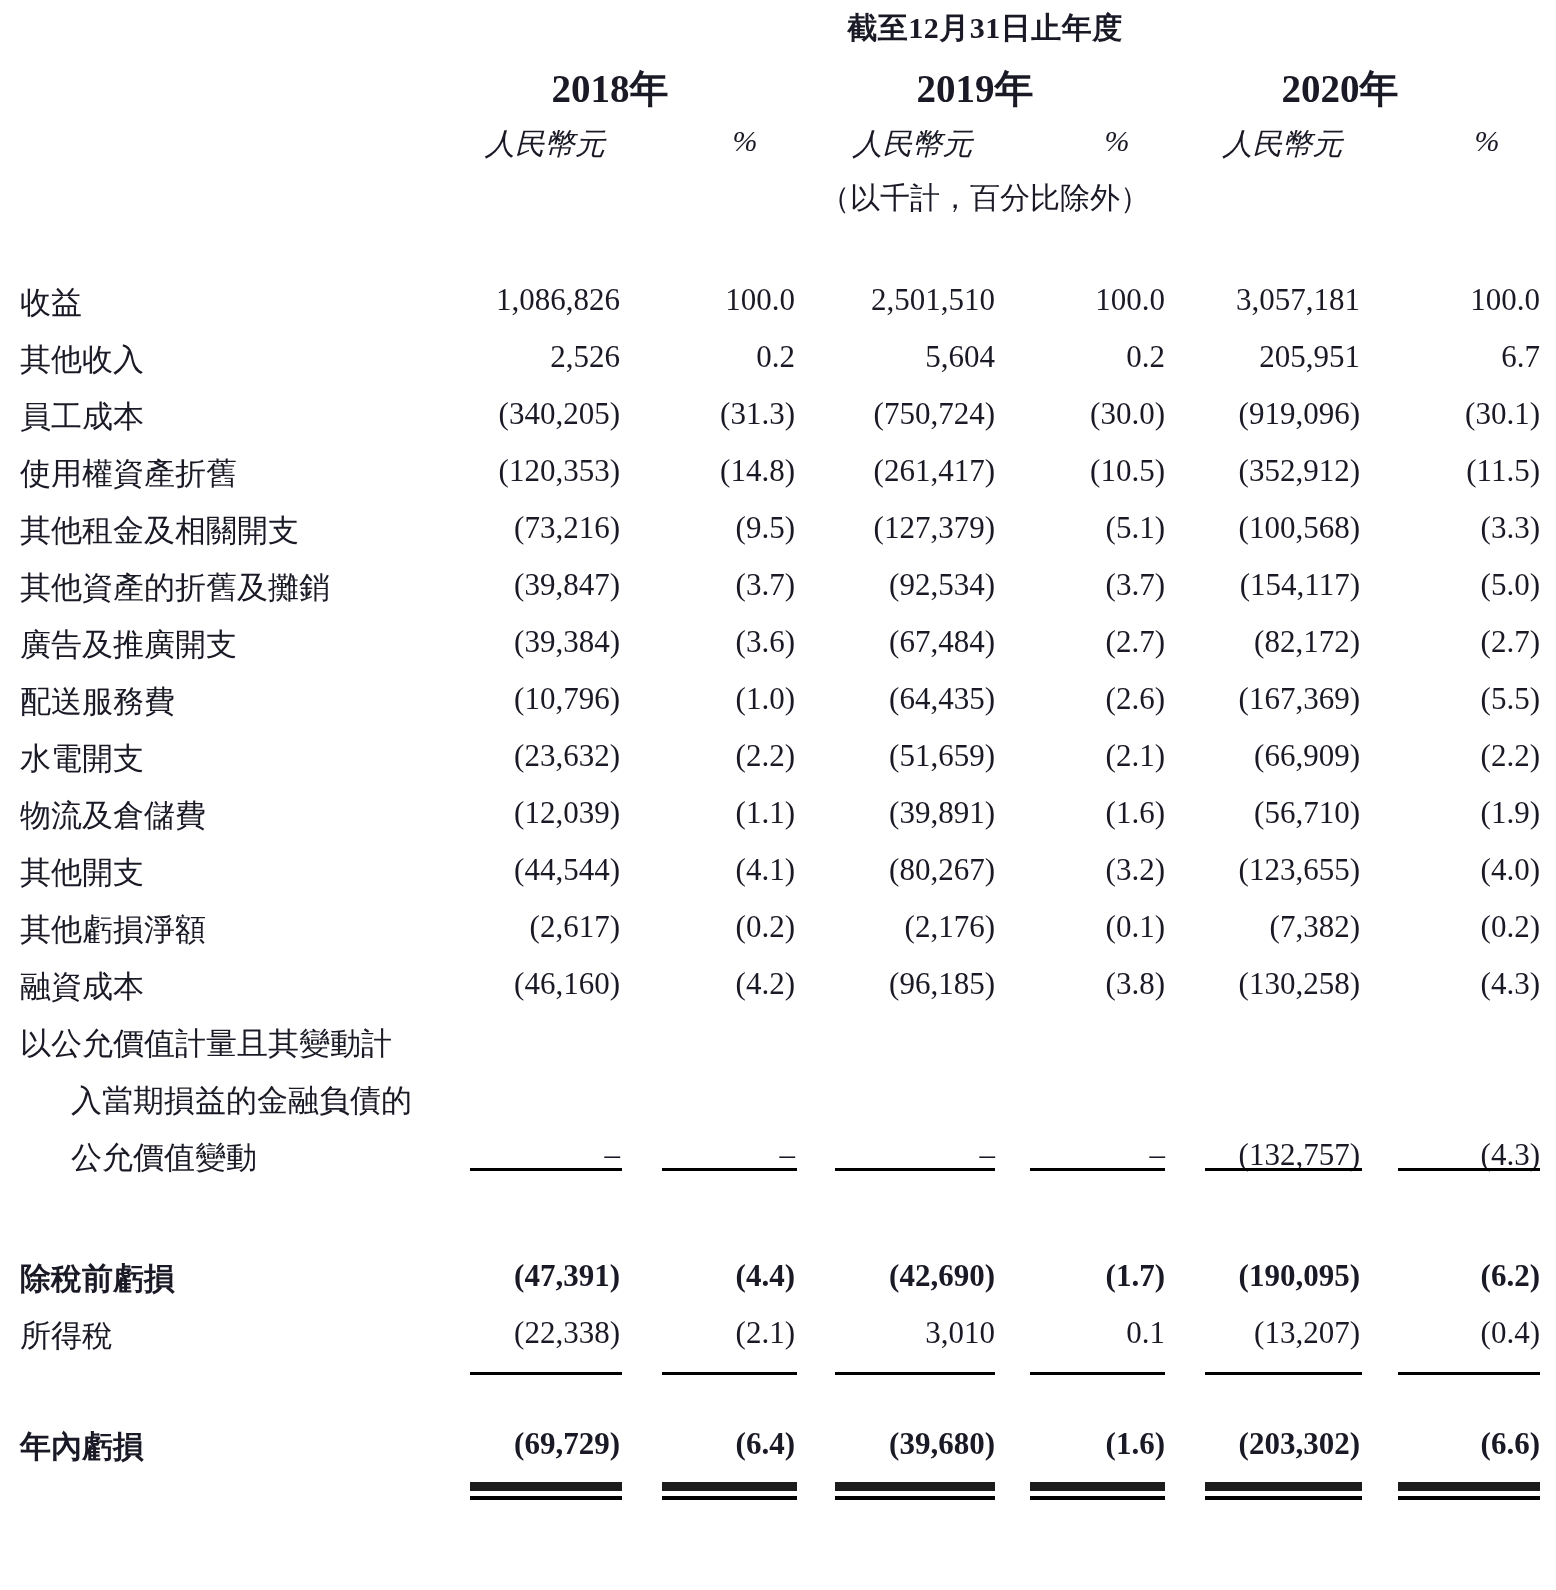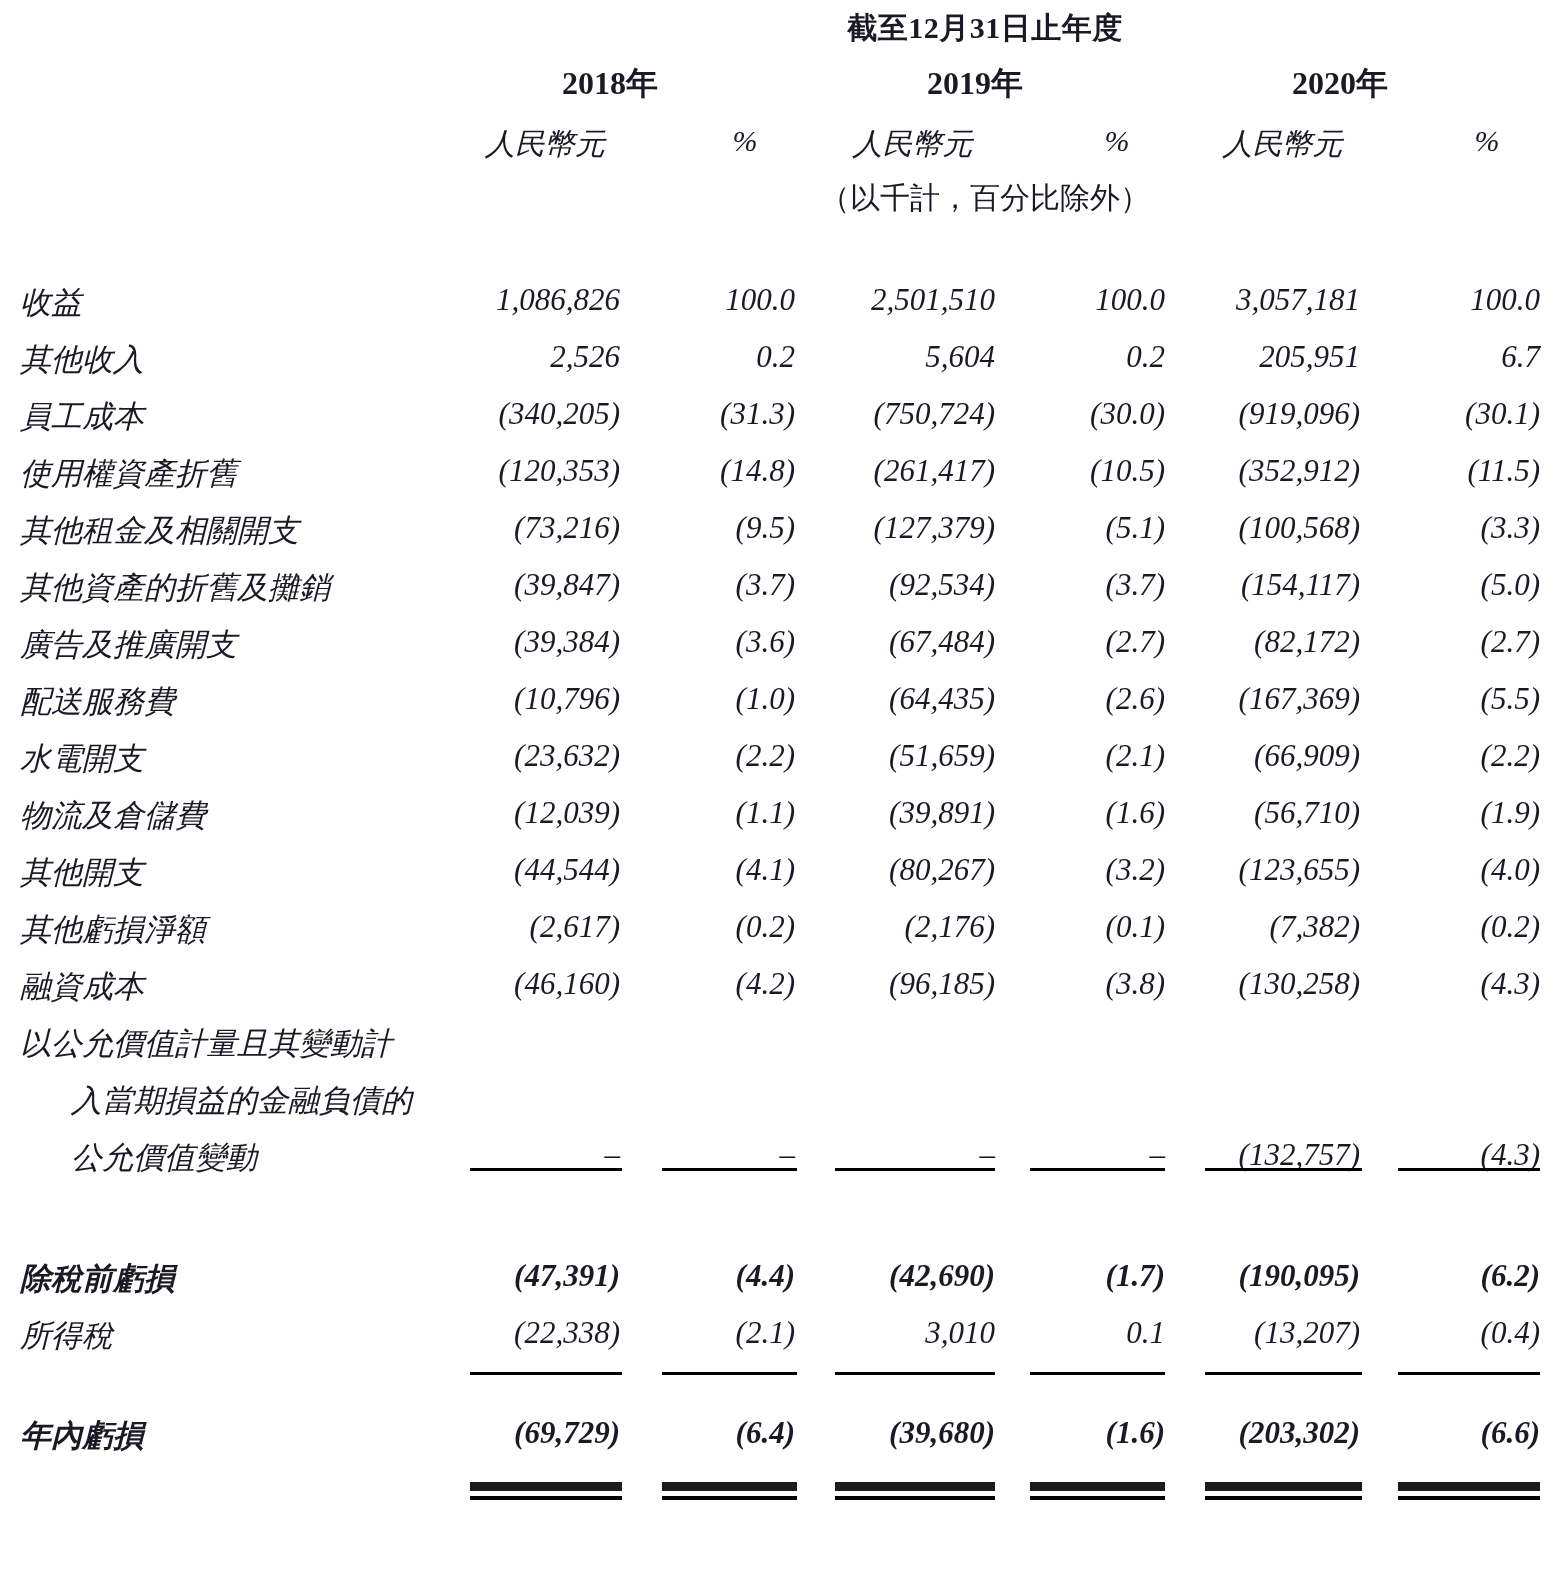--- a/index.html
+++ b/index.html
@@ -36,21 +36,21 @@
   .hdr-years {
     position: absolute;
     top: 62px;
     left: 440px;
     width: 1100px;
     height: 42px;
   }
   .hdr-year {
     position: absolute;
     font-weight: bold;
-    font-size: 32px;
+    font-size: 39px;
     text-align: center;
   }
   .hdr-year.y1 { left: 0px;   width: 340px; }
   .hdr-year.y2 { left: 360px; width: 350px; }
   .hdr-year.y3 { left: 725px; width: 350px; }
 
   .hdr-units {
     position: absolute;
     top: 124px;
     left: 0px;
@@ -82,21 +82,20 @@
   
   .rows {
     position: absolute;
     top: 278px;
     left: 0;
     width: 1556px;
   }
   .row {
     position: relative;
     height: 57px;
-    font-style: italic;
   }
   .label {
     position: absolute;
     left: 20px;
     top: 4px;
     font-size: 31px;
     white-space: nowrap;
   }
   .label.bold { font-weight: bold; }
   .label.indent { left: 55px; margin-left: 16px; }
@@ -329,21 +328,21 @@
           <div class="cell c5">(0.4)</div>
         </div>
         <div class="ruleset" style="top: 182px;">
           <div class="rule r0" style="top: 0px;"></div>
           <div class="rule r1" style="top: 0px;"></div>
           <div class="rule r2" style="top: 0px;"></div>
           <div class="rule r3" style="top: 0px;"></div>
           <div class="rule r4" style="top: 0px;"></div>
           <div class="rule r5" style="top: 0px;"></div>
         </div>
-        <div class="row" style="position: absolute; top: 221px; left: 0px; width: 1464px;">
+        <div class="row" style="position: absolute; top: 232px; left: 0px; width: 1464px;">
           <div class="label bold">年內虧損</div>
           <div class="cell c0" style="font-weight: bold;">(69,729)</div>
           <div class="cell c1" style="font-weight: bold;">(6.4)</div>
           <div class="cell c2" style="font-weight: bold;">(39,680)</div>
           <div class="cell c3" style="font-weight: bold;">(1.6)</div>
           <div class="cell c4" style="font-weight: bold;">(203,302)</div>
           <div class="cell c5" style="font-weight: bold;">(6.6)</div>
         </div>
         <div class="ruleset-dbl ruleset" style="top: 292px;">
           <div class="rule-thick r0" style="top: 0px;"></div>

